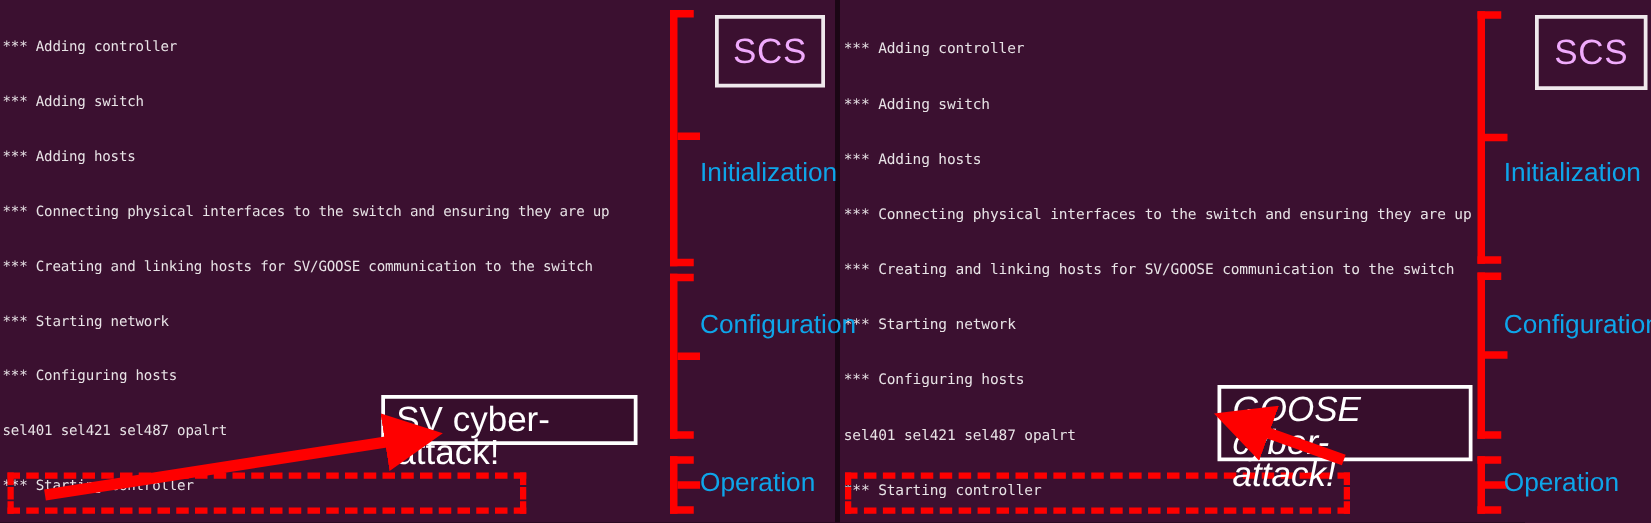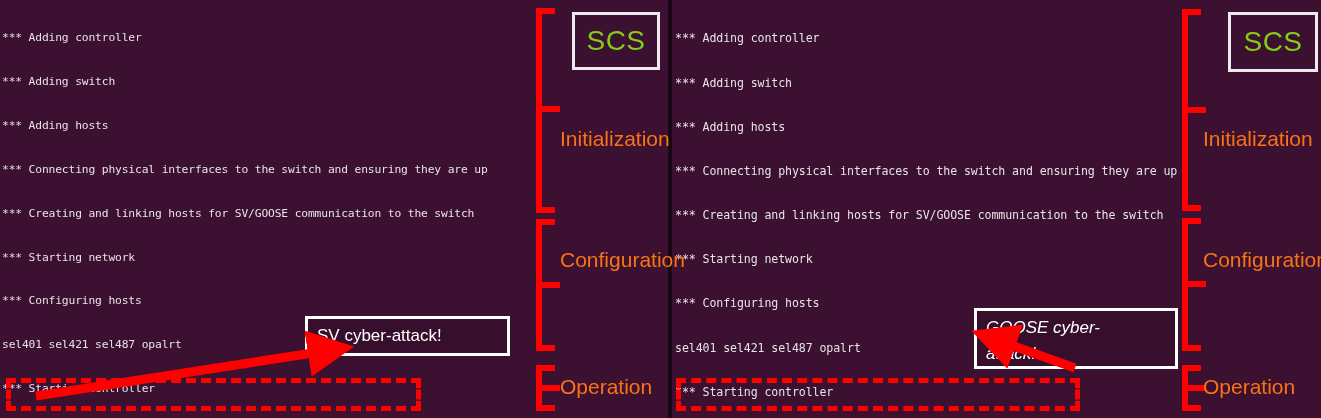--- a/index.html
+++ b/index.html
@@ -32,46 +32,46 @@
   
   .bracket{position:absolute;}
   .bracket .spine{position:absolute;left:0;top:0;width:6px;height:100%;background:#fe0000;}
   .bracket .cap{position:absolute;left:0;width:19px;height:6px;background:#fe0000;}
   .bracket .cap.top{top:0;}
   .bracket .cap.bot{bottom:0;}
   .bracket .tick{position:absolute;left:6px;width:18px;height:6px;background:#fe0000;}
 
   .seclabel{
     position:absolute;
-    color:#f97316;
+    color:#0ea5e9;
     font-family:"Liberation Sans", sans-serif;
     font-size:21px;
     white-space:nowrap;
   }
 
   
   .scs-badge{
     position:absolute;
     border:3px solid #efe9ec;
     background:rgba(59,16,48,0.25);
-    color:#84cc16;
+    color:#f0abfc;
     font-family:"Liberation Sans", sans-serif;
     display:flex;align-items:center;justify-content:center;
     font-size:28px;
     letter-spacing:0.5px;
   }
 
   
   .callout{
     position:absolute;
     border:3px solid #ffffff;
     background:rgba(52,13,42,0.55);
     color:#ffffff;
     font-family:"Liberation Sans", sans-serif;
-    font-size:17px;
+    font-size:28px;
     line-height:26px;
     padding:4px 6px 4px 9px;
     box-sizing:border-box;
   }
 
   
   .dashbox{
     position:absolute;
     border:5px dashed #fe0000;
     box-sizing:border-box;

